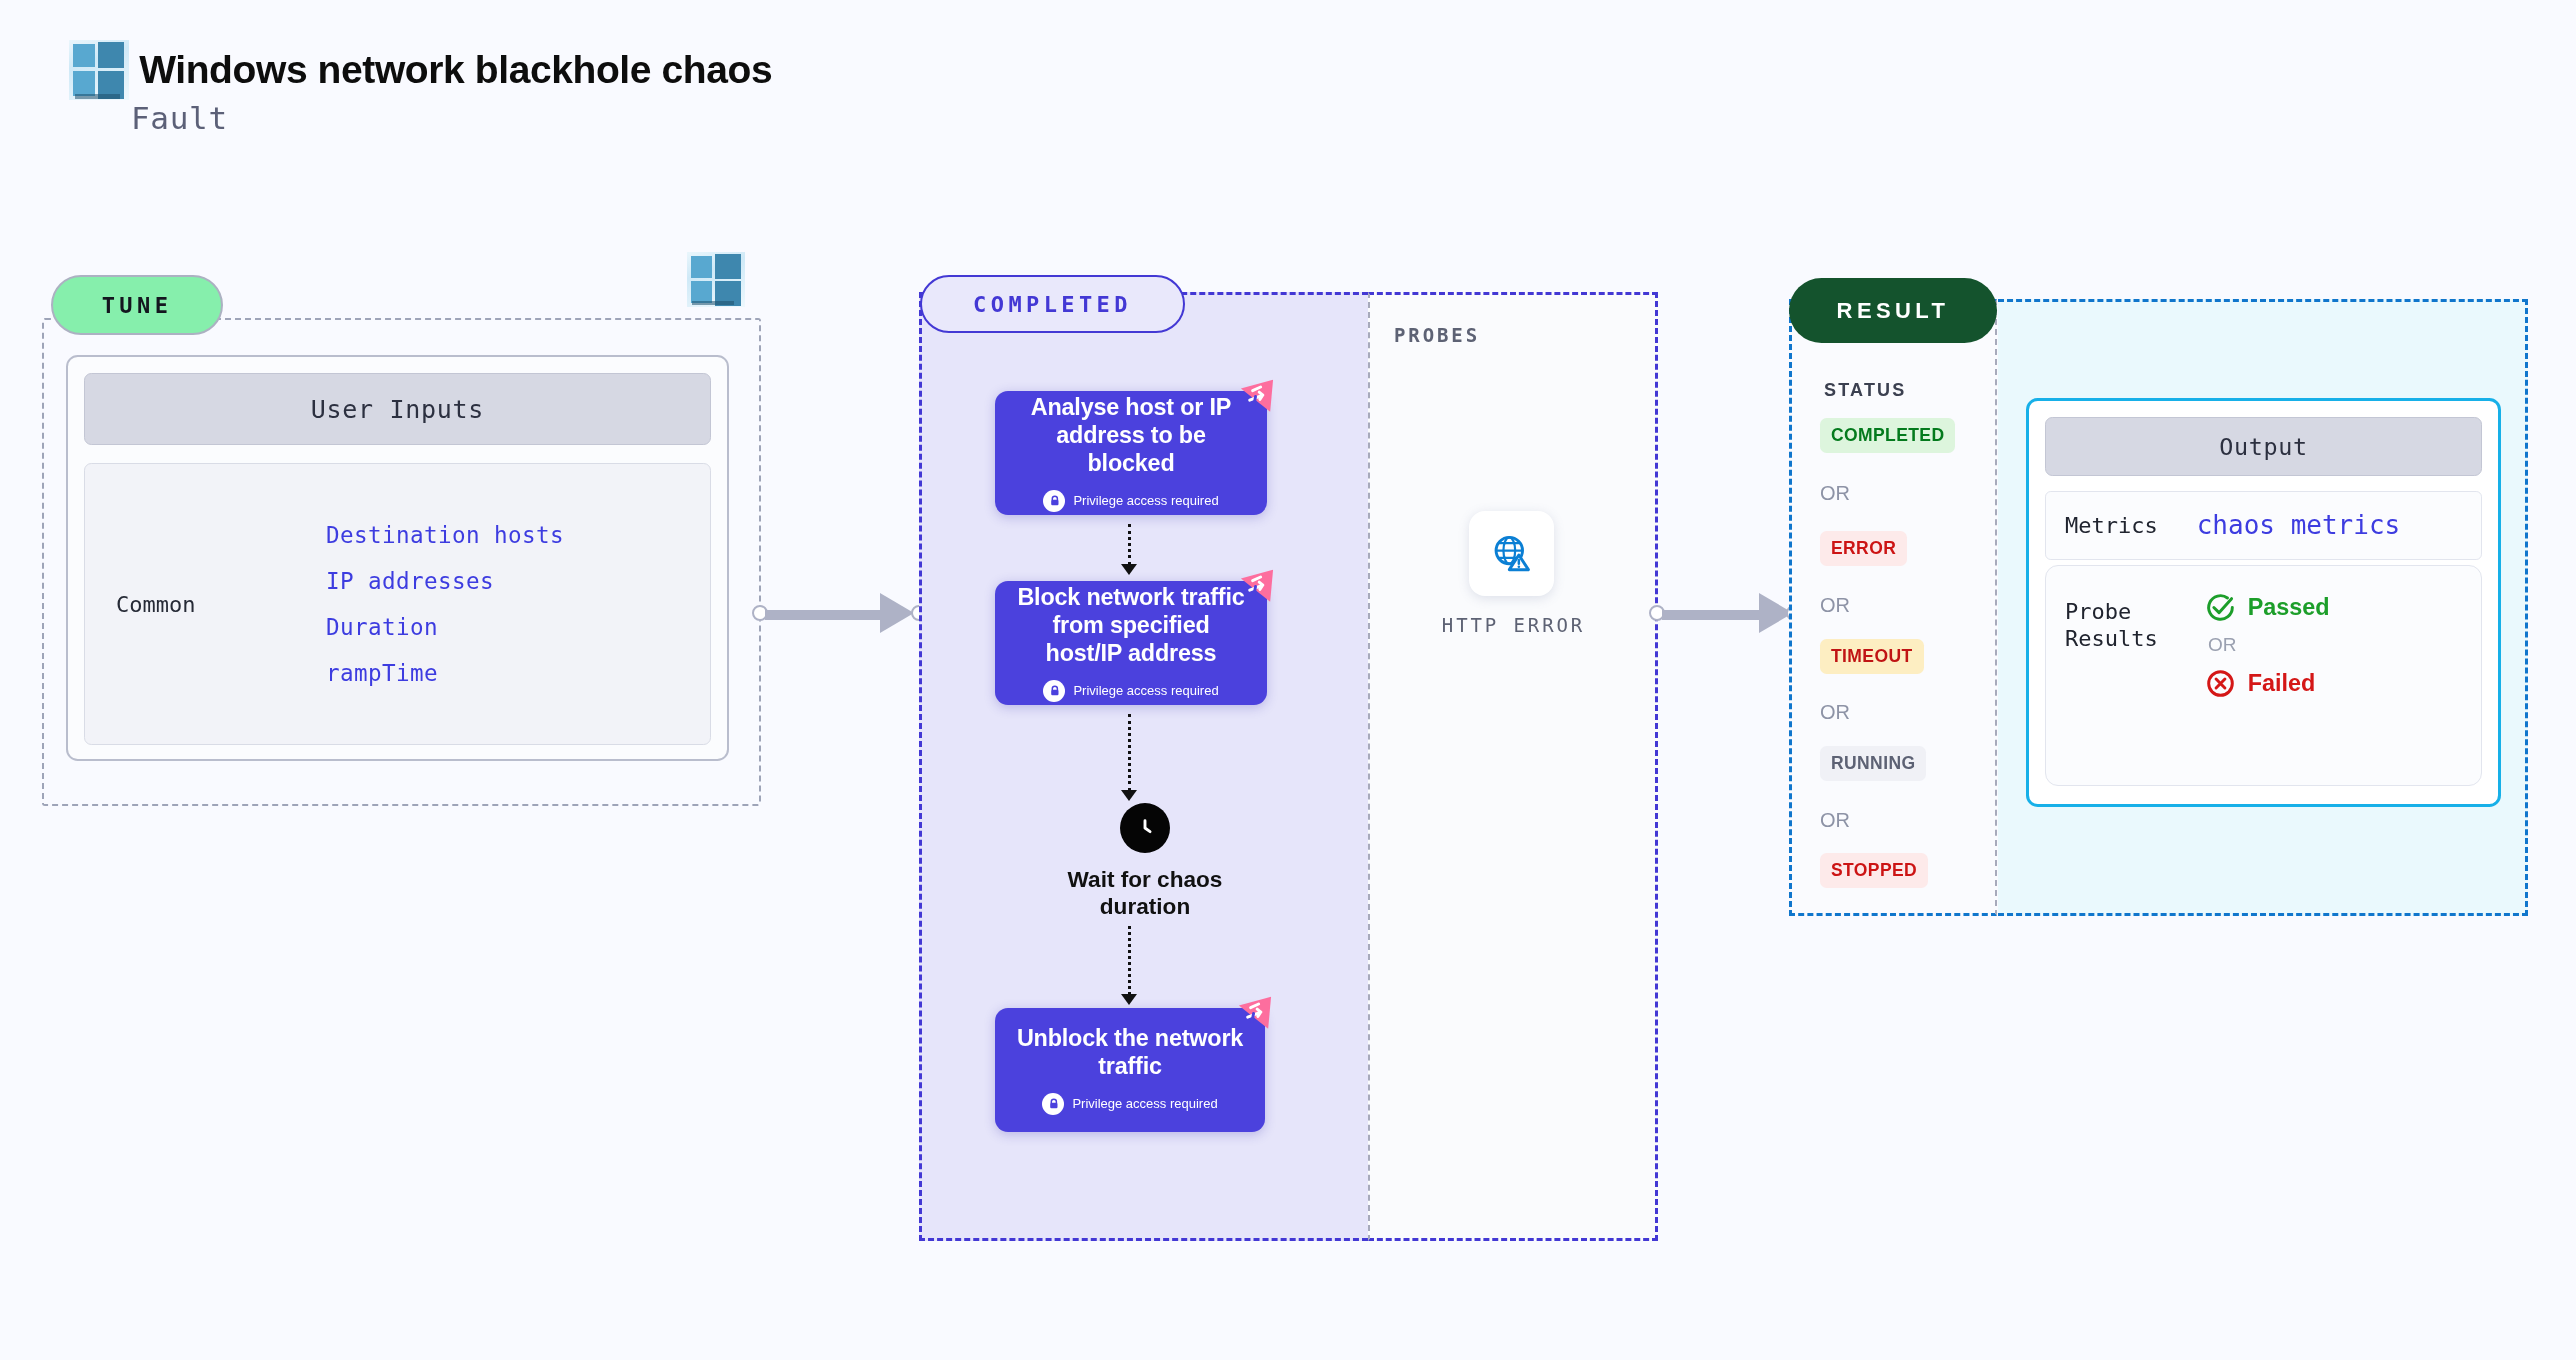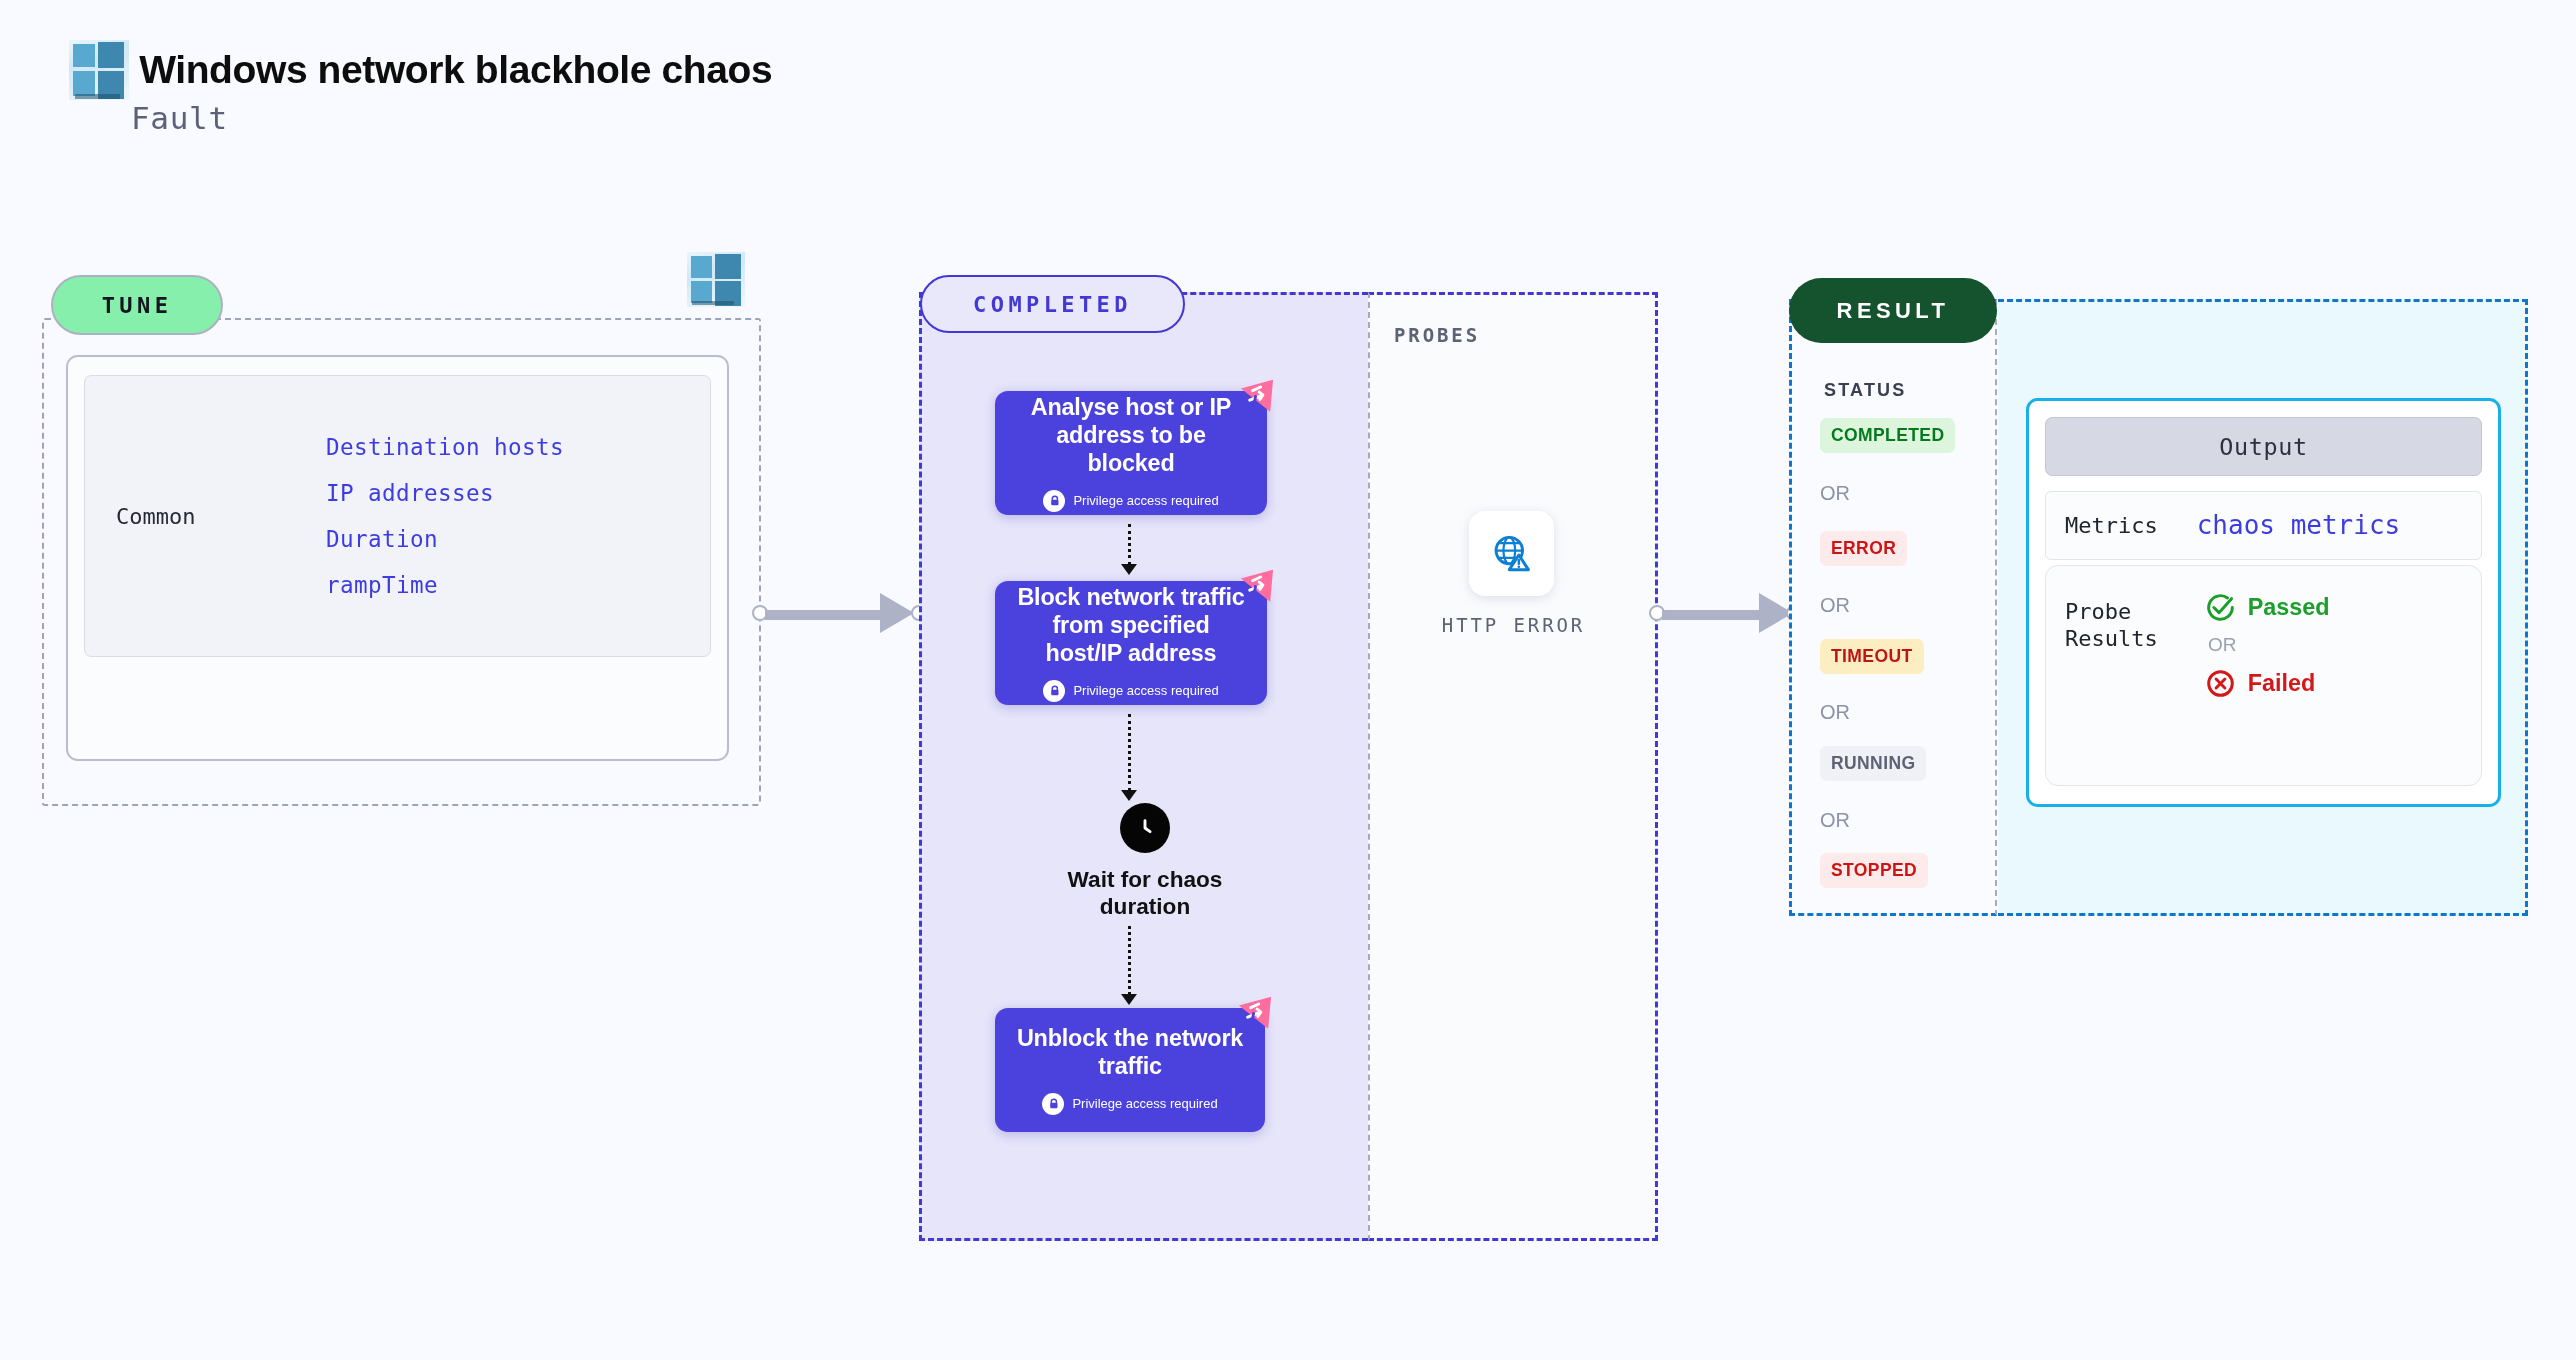--- a/index.html
+++ b/index.html
@@ -238,20 +238,21 @@
 
 <div class="winlogo" id="tune-win">
   <div class="pane" style="left:3.7px;top:3.7px;width:21px;height:22px;"></div>
   <div class="pane dark" style="left:28px;top:1.5px;width:26px;height:25px;"></div>
   <div class="pane" style="left:3.7px;top:28.5px;width:21px;height:22.6px;"></div>
   <div class="pane dark" style="left:28px;top:28.5px;width:26px;height:25px;"></div>
   <div class="shadow" style="left:5.1px;top:49px;width:42px;height:4.4px;"></div>
 </div>
 
 <div id="tune-card">
+  <div class="section-head mono">User Inputs</div>
   <div class="params-box">
     <div class="common-label mono">Common</div>
     <div class="param-list">
       <div class="param-item mono">Destination hosts</div>
       <div class="param-item mono">IP addresses</div>
       <div class="param-item mono">Duration</div>
       <div class="param-item mono">rampTime</div>
     </div>
   </div>
 </div>

